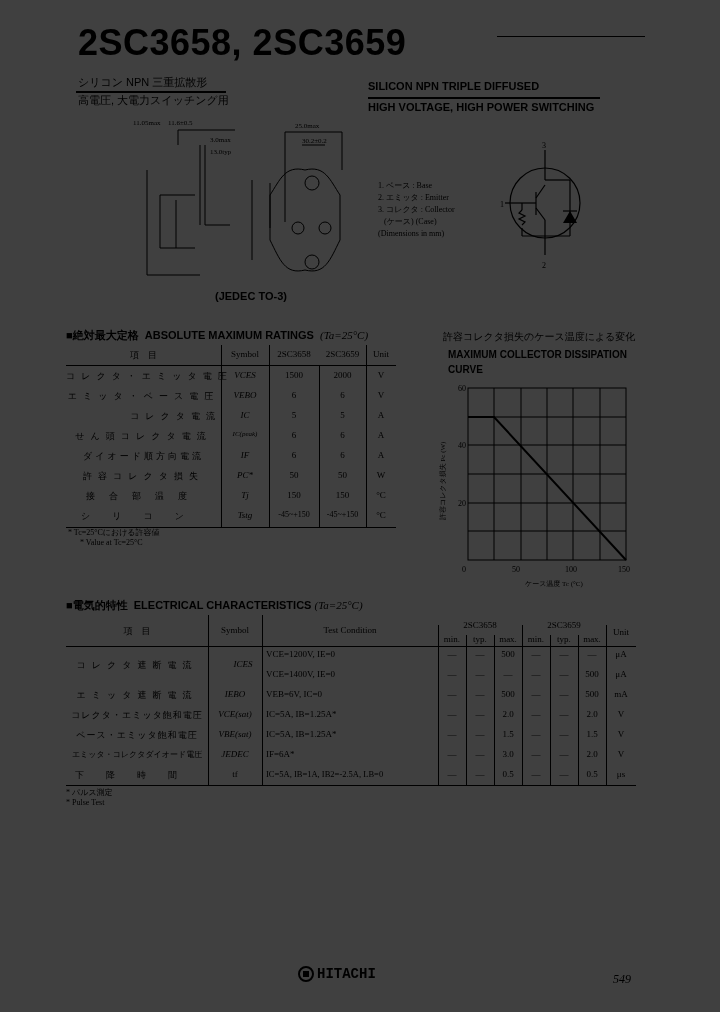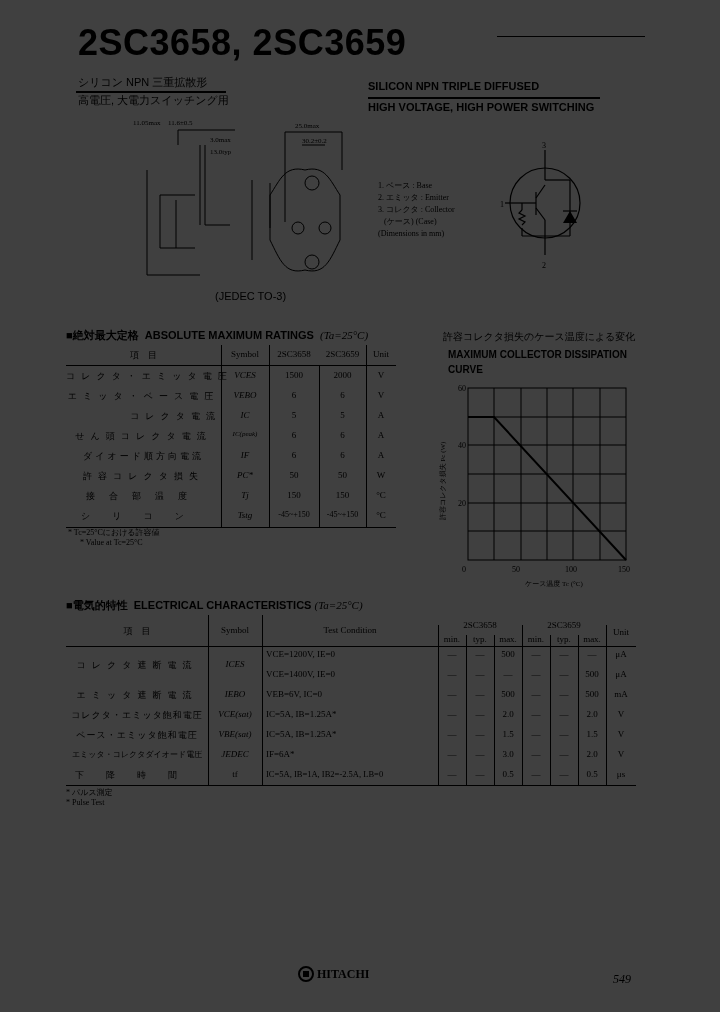--- a/index.html
+++ b/index.html
@@ -56,21 +56,21 @@
   </g>
   <g font-family="Liberation Serif,serif" font-size="7" fill="#000">
     <text x="3" y="15">11.05max</text>
     <text x="38" y="15">11.6±0.5</text>
     <text x="80" y="32">3.0max</text>
     <text x="80" y="44">13.0typ</text>
     <text x="165" y="18">25.0max</text>
     <text x="172" y="33">30.2±0.2</text>
   </g>
 </svg>
-<div class="abs" style="left:215px;top:290px;font-family:'Liberation Sans',sans-serif;font-weight:normal;font-size:11px;">(JEDEC TO-3)</div>
+<div class="abs" style="left:215px;top:290px;font-family:'Liberation Sans',sans-serif;font-weight:bold;font-size:11px;">(JEDEC TO-3)</div>
 
 <div class="abs" style="left:378px;top:180px;">
   <div class="legend-line"><span>1.</span> <span>ベース</span> : <span>Base</span></div>
   <div class="legend-line"><span>2.</span> <span>エミッタ</span> : <span>Emitter</span></div>
   <div class="legend-line"><span>3.</span> <span>コレクタ</span> : <span>Collector</span></div>
   <div class="legend-line">&nbsp;&nbsp; <span>(ケース)</span> <span>(Case)</span></div>
   <div class="legend-line">(Dimensions in mm)</div>
 </div>
 
 <svg class="abs" style="left:500px;top:140px;" width="100" height="130">
@@ -228,21 +228,21 @@
   <div class="cell" style="left:372px;top:19px;width:28px;">min.</div>
   <div class="cell" style="left:400px;top:19px;width:28px;">typ.</div>
   <div class="cell" style="left:428px;top:19px;width:28px;">max.</div>
   <div class="cell" style="left:456px;top:19px;width:28px;">min.</div>
   <div class="cell" style="left:484px;top:19px;width:28px;">typ.</div>
   <div class="cell" style="left:512px;top:19px;width:28px;">max.</div>
   <div class="abs thin" style="left:0;top:31px;width:570px;"></div>
 
   <div class="abs" style="left:0;top:32px;width:570px;height:40px;">
     <div class="cell jp" style="left:0;top:12px;width:142px;">コレクタ遮断電流</div>
-    <div class="cell" style="left:142px;top:12px;width:54px;font-style:italic;">ICES</div>
+    <div class="cell" style="left:150px;top:12px;width:54px;font-style:italic;">ICES</div>
     <div class="cell" style="left:200px;top:2px;text-align:left;">VCE=1200V, IE=0</div>
     <div class="cell" style="left:372px;top:2px;width:28px;">—</div>
     <div class="cell" style="left:400px;top:2px;width:28px;">—</div>
     <div class="cell" style="left:428px;top:2px;width:28px;">500</div>
     <div class="cell" style="left:456px;top:2px;width:28px;">—</div>
     <div class="cell" style="left:484px;top:2px;width:28px;">—</div>
     <div class="cell" style="left:512px;top:2px;width:28px;">—</div>
     <div class="cell" style="left:540px;top:2px;width:30px;">μA</div>
   </div>
   <div class="abs" style="left:0;top:52px;width:570px;height:20px;">
@@ -318,15 +318,15 @@
   <div class="abs thin" style="left:0;top:170px;width:570px;"></div>
 </div>
 <div class="abs small" style="left:66px;top:787px;">* パルス測定</div>
 <div class="abs small" style="left:66px;top:798px;">* Pulse Test</div>
 
 <div class="abs" style="left:298px;top:966px;display:flex;align-items:center;">
   <svg width="16" height="16">
     <circle cx="8" cy="8" r="7" stroke="#000" stroke-width="2" fill="none"></circle>
     <rect x="5" y="5" width="6" height="6" fill="#000"></rect>
   </svg>
-  <span style="font-family:Liberation Serif, serif;font-weight:bold;font-size:12px;margin-left:3px;">HITACHI</span>
+  <span style="font-family:Liberation Mono, monospace;font-weight:bold;font-size:14px;margin-left:3px;">HITACHI</span>
 </div>
 <div class="abs" style="left:613px;top:972px;font-size:12px;font-style:italic;">549</div>
 
 </body></html>

